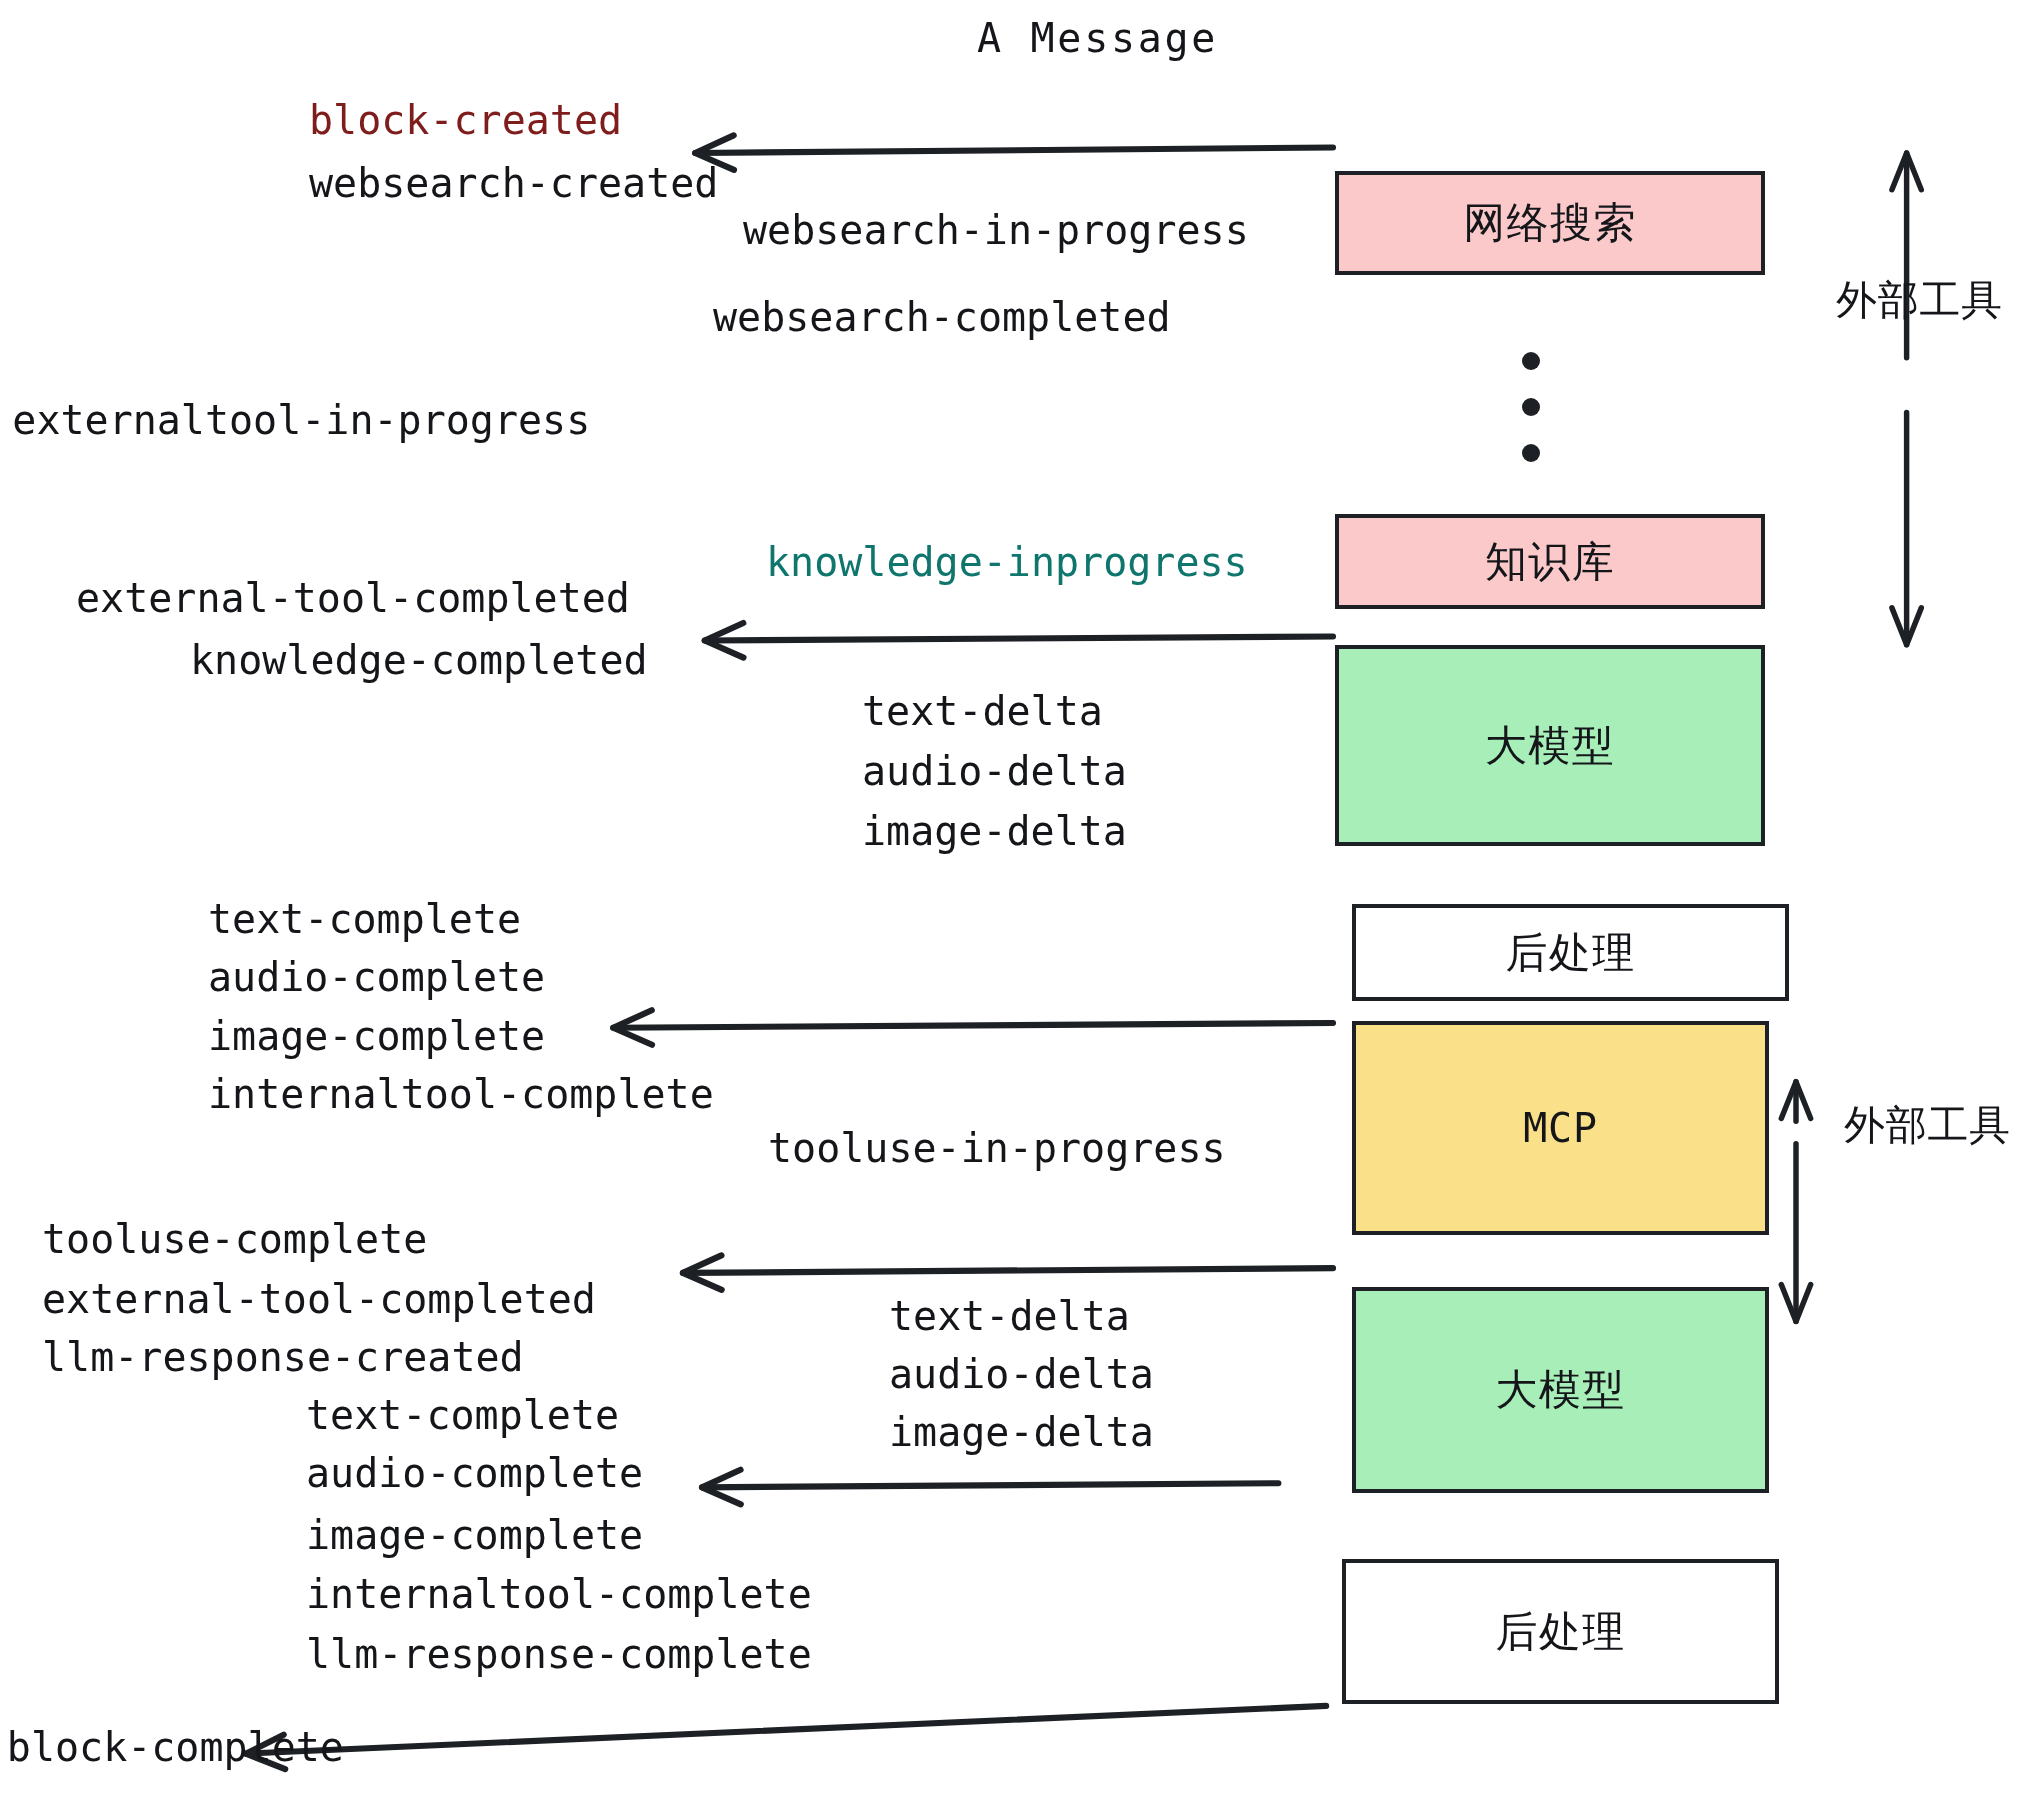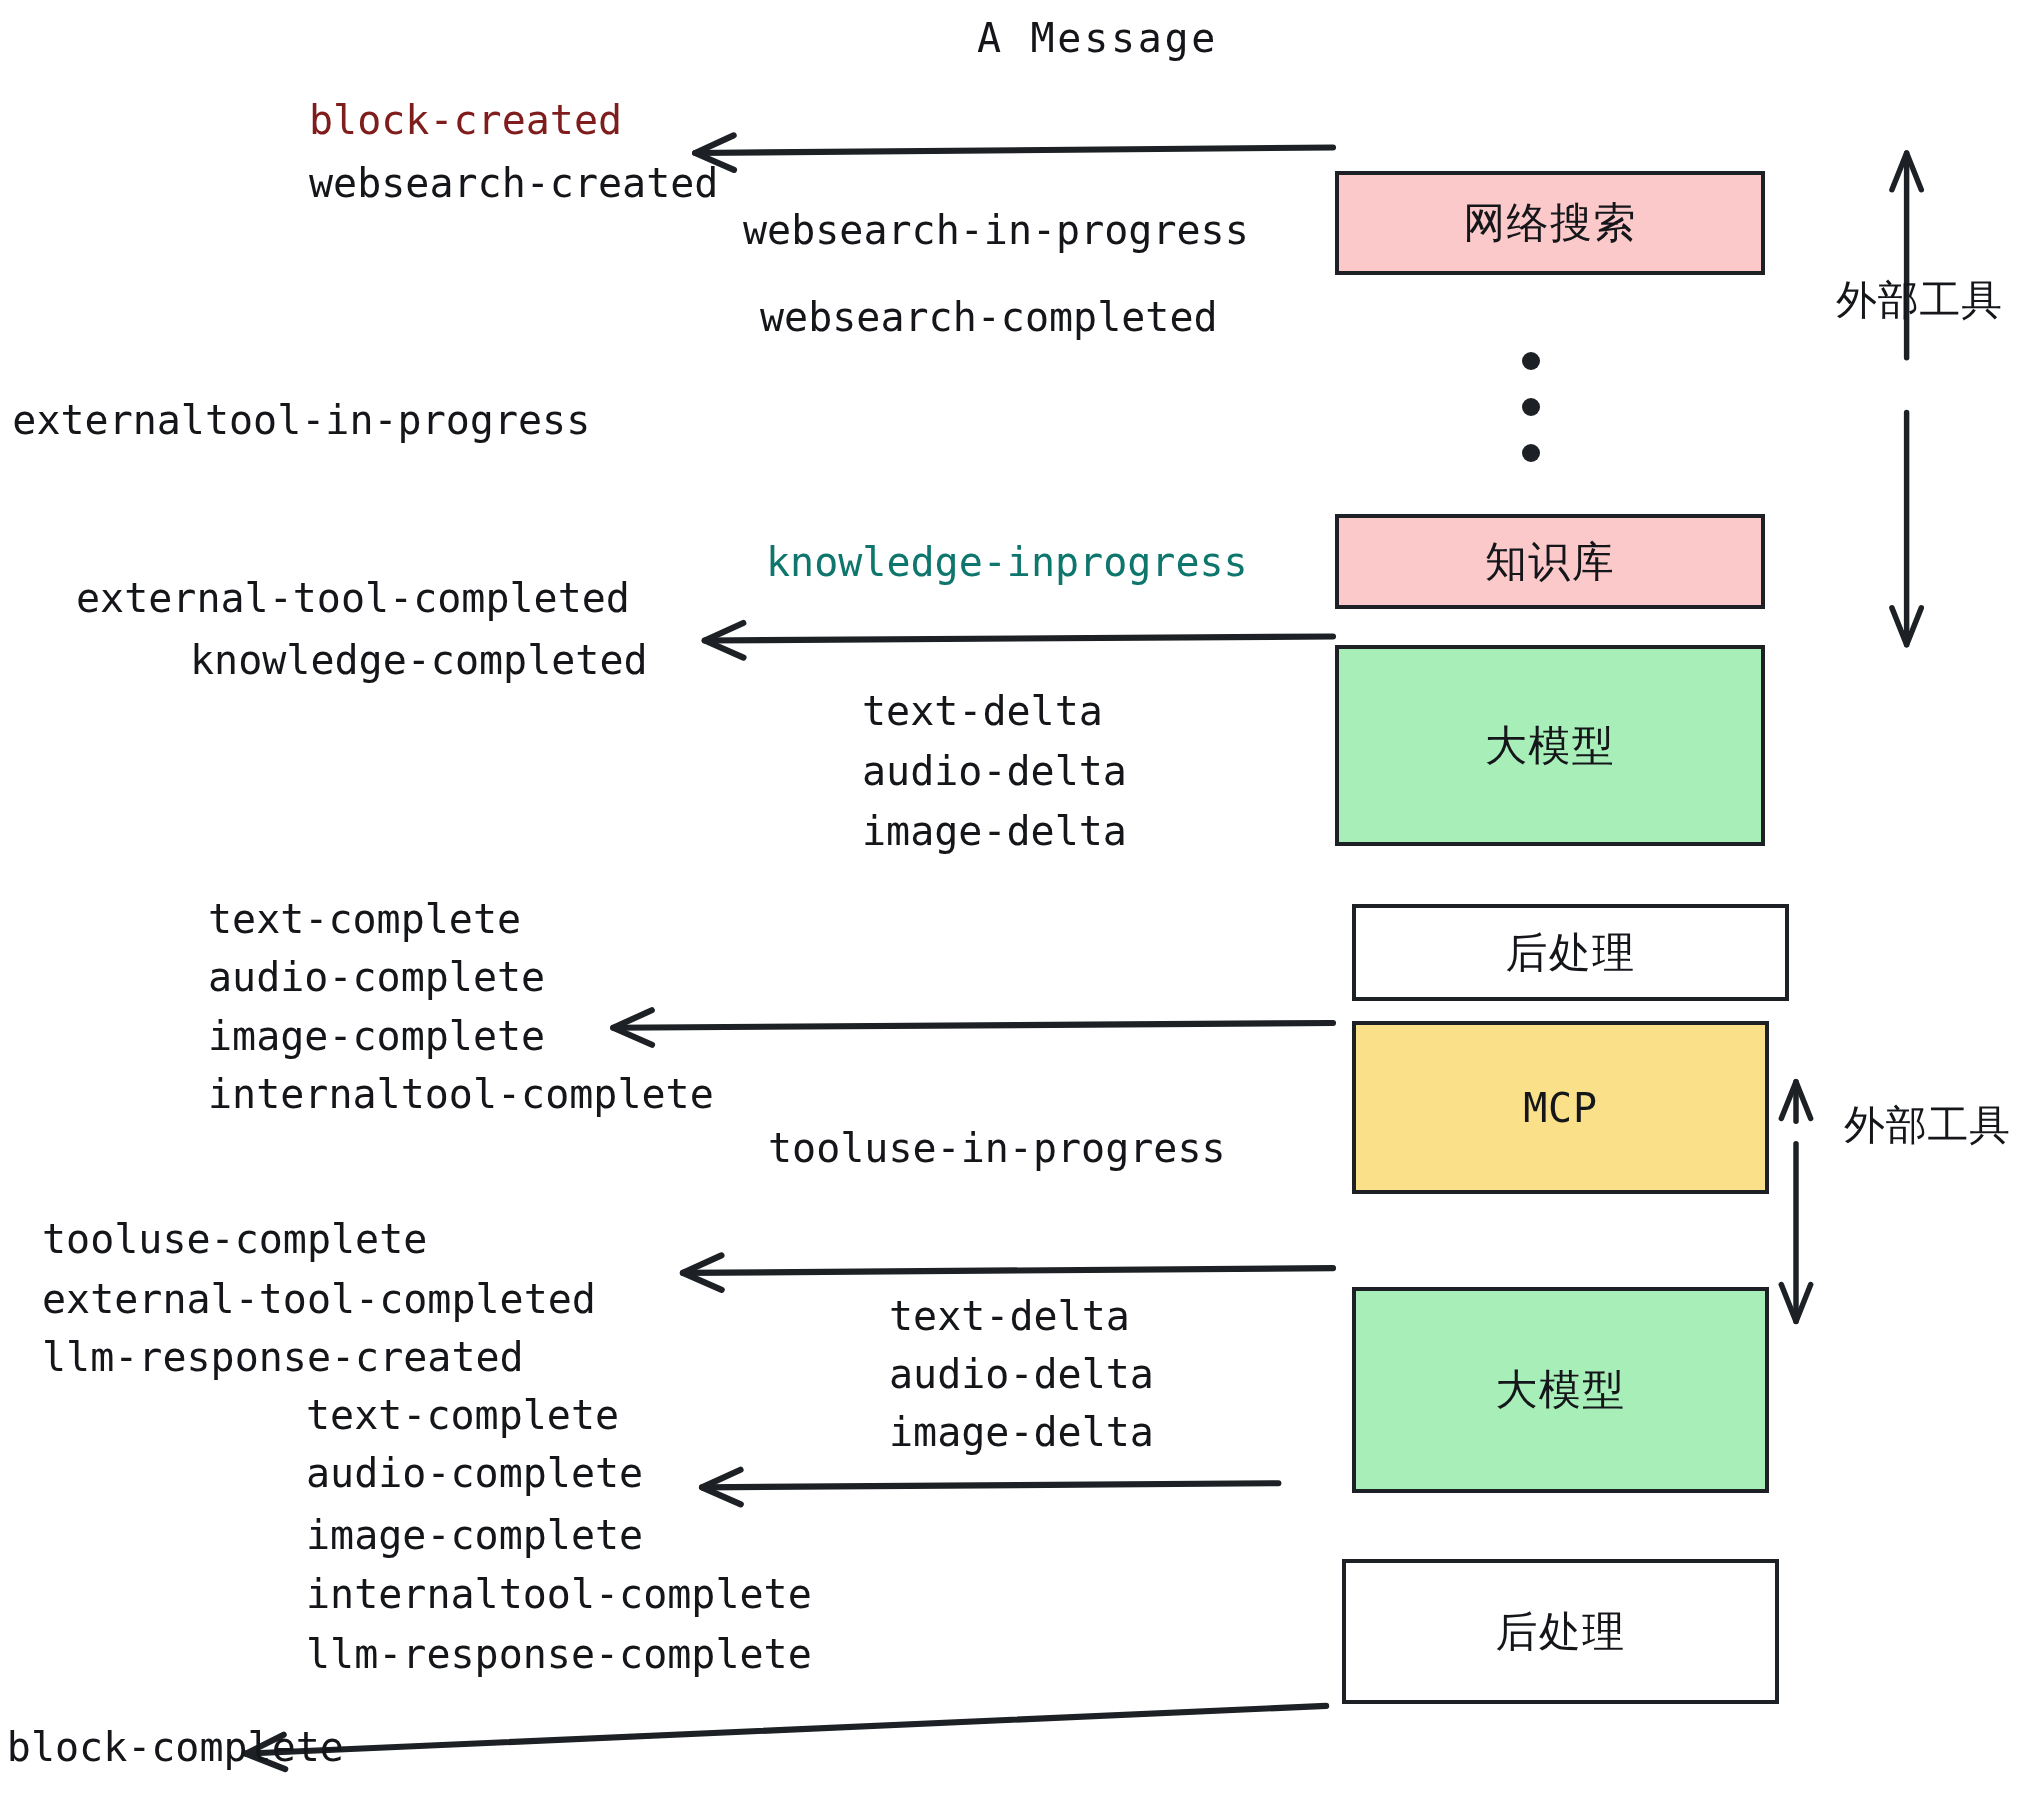--- a/index.html
+++ b/index.html
@@ -104,36 +104,36 @@
       <path d="M 2608.486612774047 1637.8625488634375 L 2630 1584 L 2651.513387225953 1637.8625488634375" fill="none" stroke="#1d2024" stroke-width="8" stroke-linecap="round" stroke-linejoin="round"></path>
       <line x1="2630" y1="1675" x2="2630" y2="1935" stroke="#1d2024" stroke-width="8" stroke-linecap="round"></line>
       <path d="M 2651.513387225953 1881.1374511365625 L 2630 1935 L 2608.486612774047 1881.1374511365625" fill="none" stroke="#1d2024" stroke-width="8" stroke-linecap="round" stroke-linejoin="round"></path>
     </svg>
 
   <div id="nodes-layer">
       <div class="node" style="left: 1335px; top: 171px; width: 430px; height: 104px; background: rgb(251, 201, 201); border-color: rgb(29, 32, 36);">网络搜索</div>
       <div class="node" style="left: 1335px; top: 514px; width: 430px; height: 95px; background: rgb(251, 201, 201); border-color: rgb(29, 32, 36);">知识库</div>
       <div class="node" style="left: 1335px; top: 645px; width: 430px; height: 201px; background: rgb(168, 238, 185); border-color: rgb(29, 32, 36);">大模型</div>
       <div class="node" style="left: 1352px; top: 904px; width: 437px; height: 97px; background: rgb(255, 255, 255); border-color: rgb(29, 32, 36);">后处理</div>
-      <div class="node mcp-label" style="left: 1352px; top: 1021px; width: 417px; height: 173px; background: rgb(251, 224, 138); border-color: rgb(29, 32, 36);">MCP</div>
+      <div class="node mcp-label" style="left: 1352px; top: 1021px; width: 417px; height: 214px; background: rgb(251, 224, 138); border-color: rgb(29, 32, 36);">MCP</div>
       <div class="node" style="left: 1352px; top: 1287px; width: 417px; height: 206px; background: rgb(168, 238, 185); border-color: rgb(29, 32, 36);">大模型</div>
       <div class="node" style="left: 1342px; top: 1559px; width: 437px; height: 145px; background: rgb(255, 255, 255); border-color: rgb(29, 32, 36);">后处理</div>
     </div>
 
   <div id="dots-layer">
       <div class="dot" style="left: 1522px; top: 352px; background: rgb(29, 32, 36);"></div>
       <div class="dot" style="left: 1522px; top: 398px; background: rgb(29, 32, 36);"></div>
       <div class="dot" style="left: 1522px; top: 444px; background: rgb(29, 32, 36);"></div>
     </div>
 
   <div id="events-layer">
       <div class="ev" style="left: 309px; top: 100px; color: #7f1d1d;">block-created</div>
       <div class="ev" style="left: 309px; top: 163px; color: rgb(20, 22, 26);">websearch-created</div>
       <div class="ev" style="left: 743px; top: 210px; color: rgb(20, 22, 26);">websearch-in-progress</div>
-      <div class="ev" style="left: 760px; top: 297px; color: rgb(20, 22, 26);">websearch-completed</div>
+      <div class="ev" style="left: 713px; top: 297px; color: rgb(20, 22, 26);">websearch-completed</div>
       <div class="ev" style="left: 12.3px; top: 400px; color: rgb(20, 22, 26);">externaltool-in-progress</div>
       <div class="ev" style="left: 766px; top: 542px; color: #0f766e;">knowledge-inprogress</div>
       <div class="ev" style="left: 76px; top: 578px; color: rgb(20, 22, 26);">external-tool-completed</div>
       <div class="ev" style="left: 190px; top: 640px; color: rgb(20, 22, 26);">knowledge-completed</div>
       <div class="ev" style="left: 862px; top: 691px; color: rgb(20, 22, 26);">text-delta</div>
       <div class="ev" style="left: 862px; top: 751px; color: rgb(20, 22, 26);">audio-delta</div>
       <div class="ev" style="left: 862px; top: 811px; color: rgb(20, 22, 26);">image-delta</div>
       <div class="ev" style="left: 208px; top: 899px; color: rgb(20, 22, 26);">text-complete</div>
       <div class="ev" style="left: 208px; top: 957px; color: rgb(20, 22, 26);">audio-complete</div>
       <div class="ev" style="left: 208px; top: 1016px; color: rgb(20, 22, 26);">image-complete</div>

